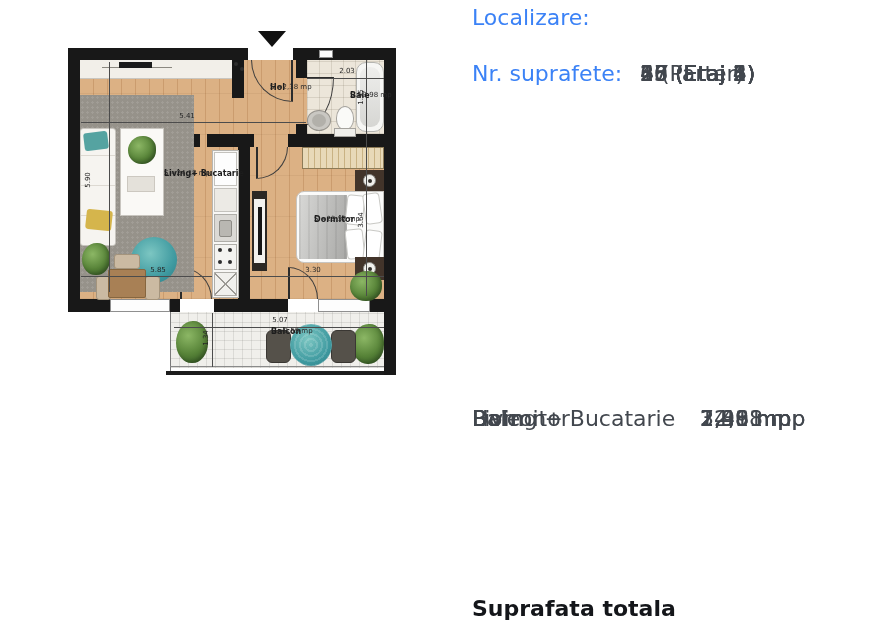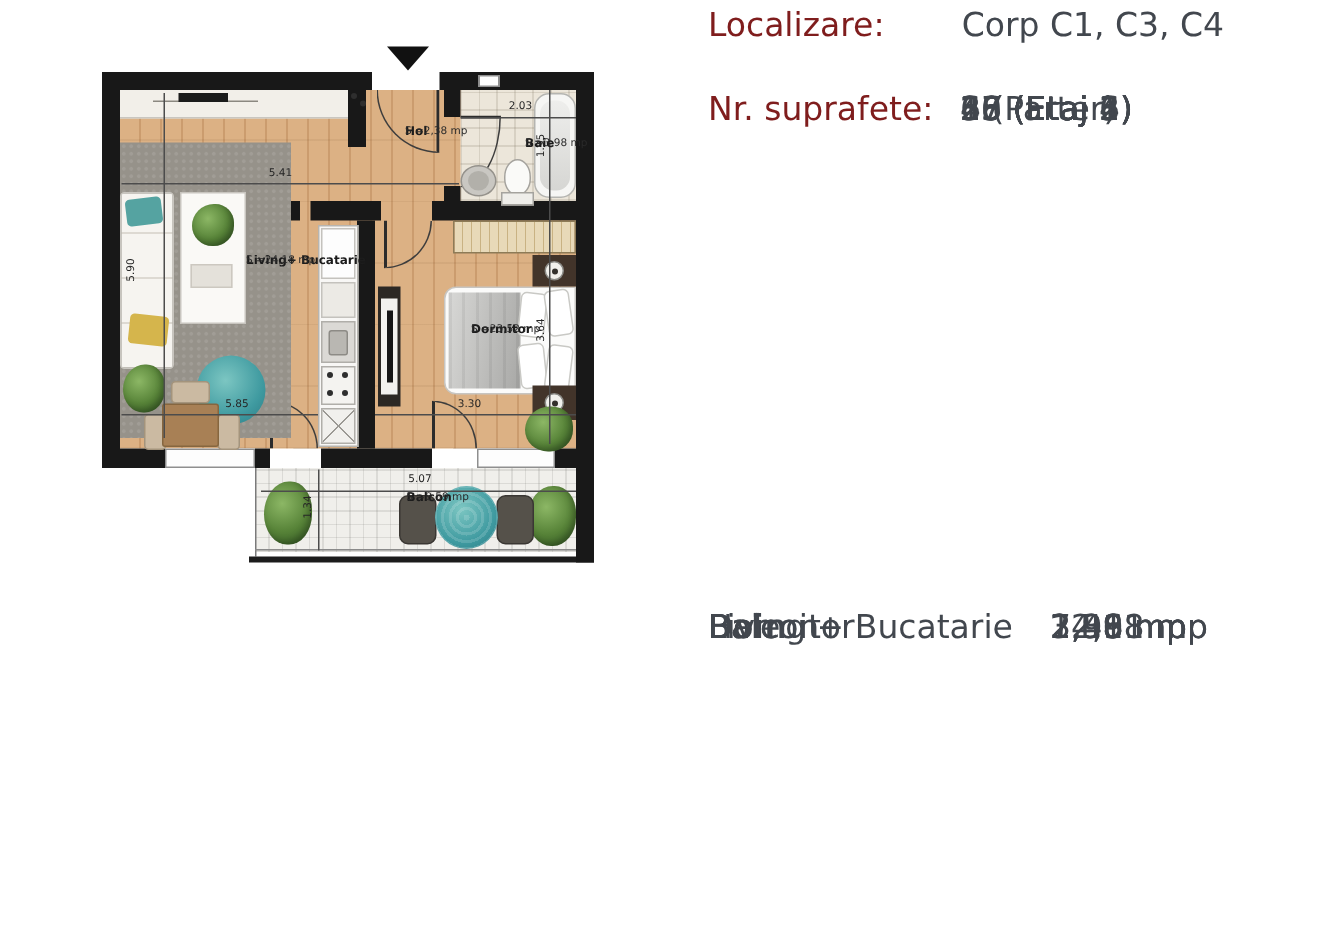--- a/index.html
+++ b/index.html
@@ -42,21 +42,21 @@
      background:radial-gradient(circle at 42% 36%, #7cc6c2, #3f9aa0 62%, #2c7b84);}
   .whitefurn{background:#f6f4f0;border:1px solid #c8c5bf;}
   .pillow{background:#ffffff;border:1px solid #c9c9c5;border-radius:4px;}
   .balcchair{background:#55514a;border:1px solid #3a3733;border-radius:6px;}
   .nstand{background:#42342a;}
   .lamp{border-radius:50%;background:#f1f0ec;border:1px solid #8c8c88;}
   .lampdot{border-radius:50%;background:#33302c;}
   .dot{border-radius:50%;background:#2e2e2e;}
 
   
-  .lbl{font-size:22px;color:#7f1d1d;white-space:nowrap;}
+  .lbl{font-size:22px;color:#3b82f6;white-space:nowrap;}
   .val{font-size:22px;color:#42474e;white-space:nowrap;}
   .apt-list{left:640px;top:59px;width:232px;text-align:center;font-size:22px;color:#42474e;line-height:30.7px;}
   .apt-list div{position:static;}
   .sec-title{font-size:22px;font-weight:700;color:#17191d;border-bottom:2px solid #17191d;padding-bottom:3px;white-space:nowrap;}
   .surf-col{top:402px;font-size:22px;color:#42474e;line-height:33px;}
   .surf-col div{position:static;white-space:nowrap;}
   .total{font-size:22px;font-weight:700;color:#14161a;white-space:nowrap;}
 </style>
 </head>
 <body>
@@ -208,21 +208,20 @@
     </div>
     <div class="roomlabel" style="left:271px;top:327px;">
       <span class="rname">Balcon</span>
       <span class="rarea">S =8,59 mp</span>
     </div>
   </div>
 
   <div style="left:440px;top:0;width:442px;height:627px;">
 
     <div class="lbl" style="left:32px;top:5px;">Localizare:</div>
-    <div class="val" style="right:66px;top:5px;">Corp C1, C3, C4</div>
 
     <div class="lbl" style="left:32px;top:61px;">Nr. suprafete:</div>
     <div class="apt-list" style="left:200px;">
       <div>2 (Parter)</div>
       <div>13 (Etaj 1)</div>
       <div>20 (Etaj 2)</div>
       <div>35 (Etaj 3)</div>
       <div>46 (Etaj 4)</div>
       <div>57 (Etaj 5)</div>
       <div>68 (Etaj 6)</div>
@@ -237,15 +236,16 @@
       <div>Balcon</div>
     </div>
     <div class="surf-col" style="left:260px;">
       <div>24,18 mp</div>
       <div>12,61 mp</div>
       <div>2,38 mp</div>
       <div>3,98 mp</div>
       <div>7,49 mp</div>
     </div>
 
+    <div class="total" style="left:32px;top:596px;">Suprafata totala</div>
   </div>
 
 </div>
 
 </body></html>

